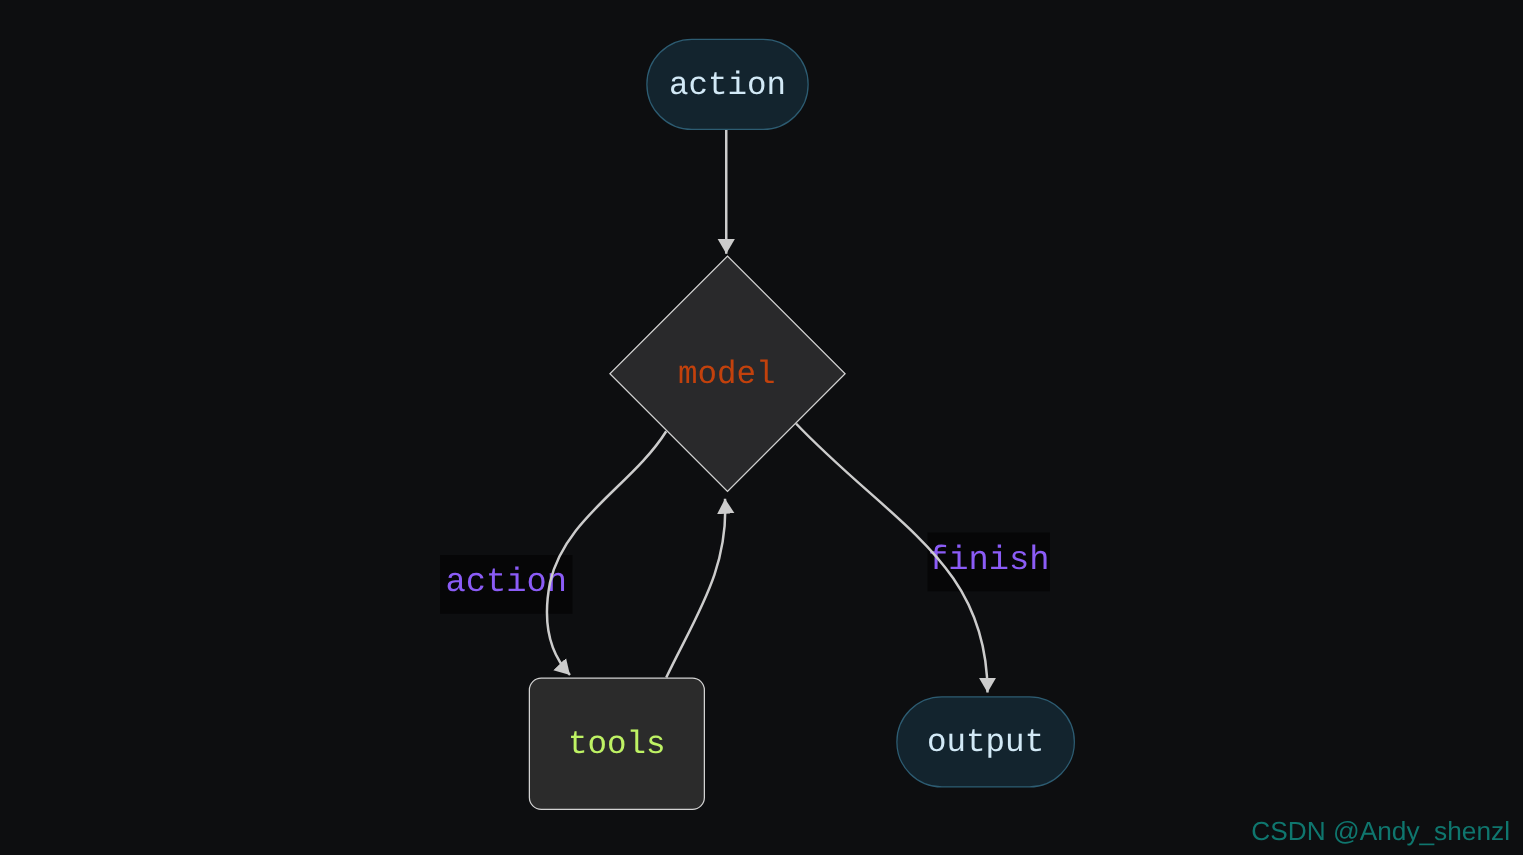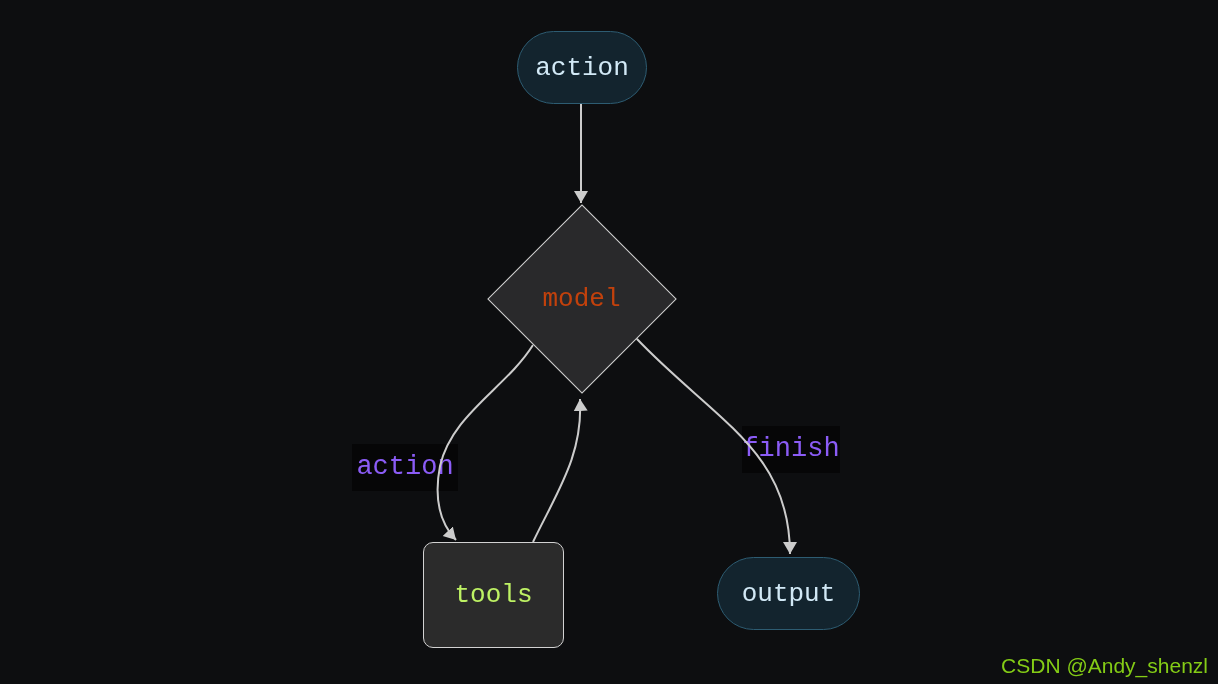--- a/index.html
+++ b/index.html
@@ -89,21 +89,21 @@
     color: #c2410c;
     font-size: 26px;
   }
   .watermark {
     position: absolute;
     z-index: 5;
     right: 10px;
     bottom: 6px;
     font-family: "Liberation Sans", "DejaVu Sans", sans-serif;
     font-size: 21px;
-    color: #84cc16;
+    color: #0f766e;
     white-space: nowrap;
   }
 </style>
 </head>
 <body>
 
 <div class="stage">
 
   <div class="edge-label lbl-action">action</div>
   <div class="edge-label lbl-finish">finish</div>

